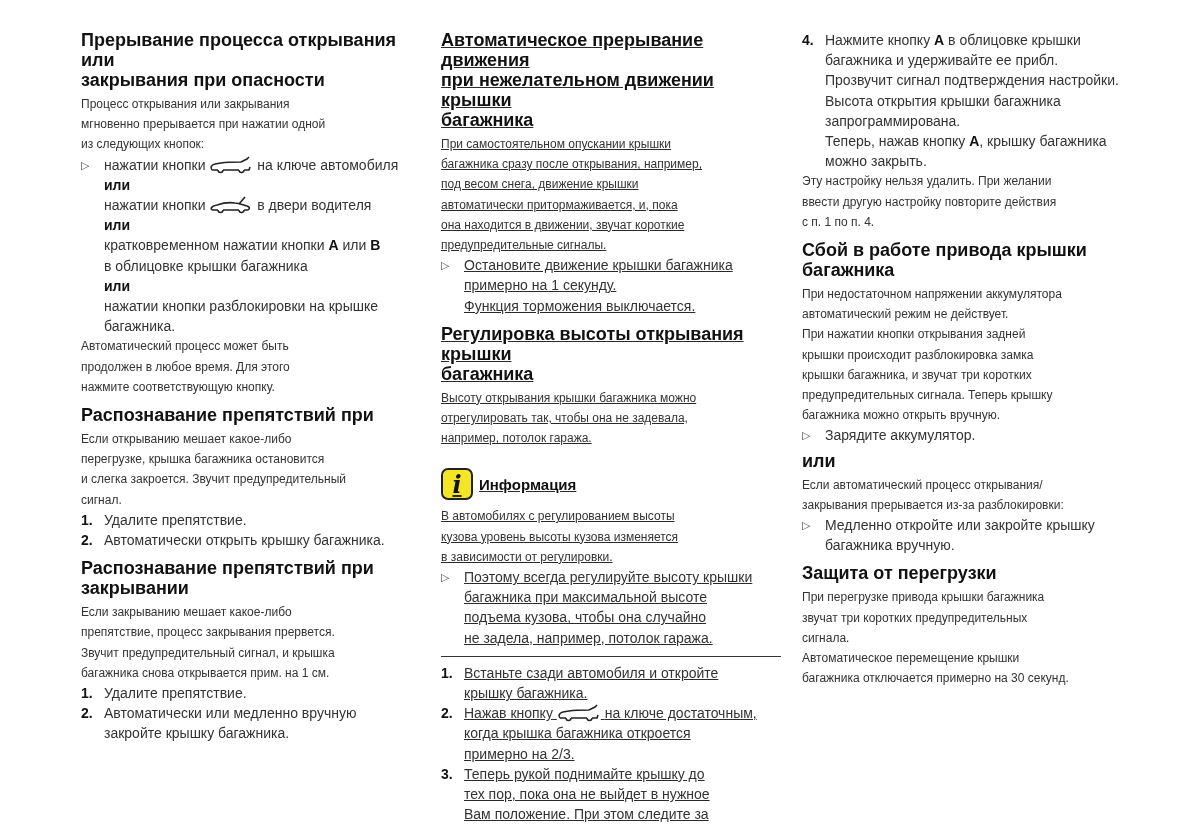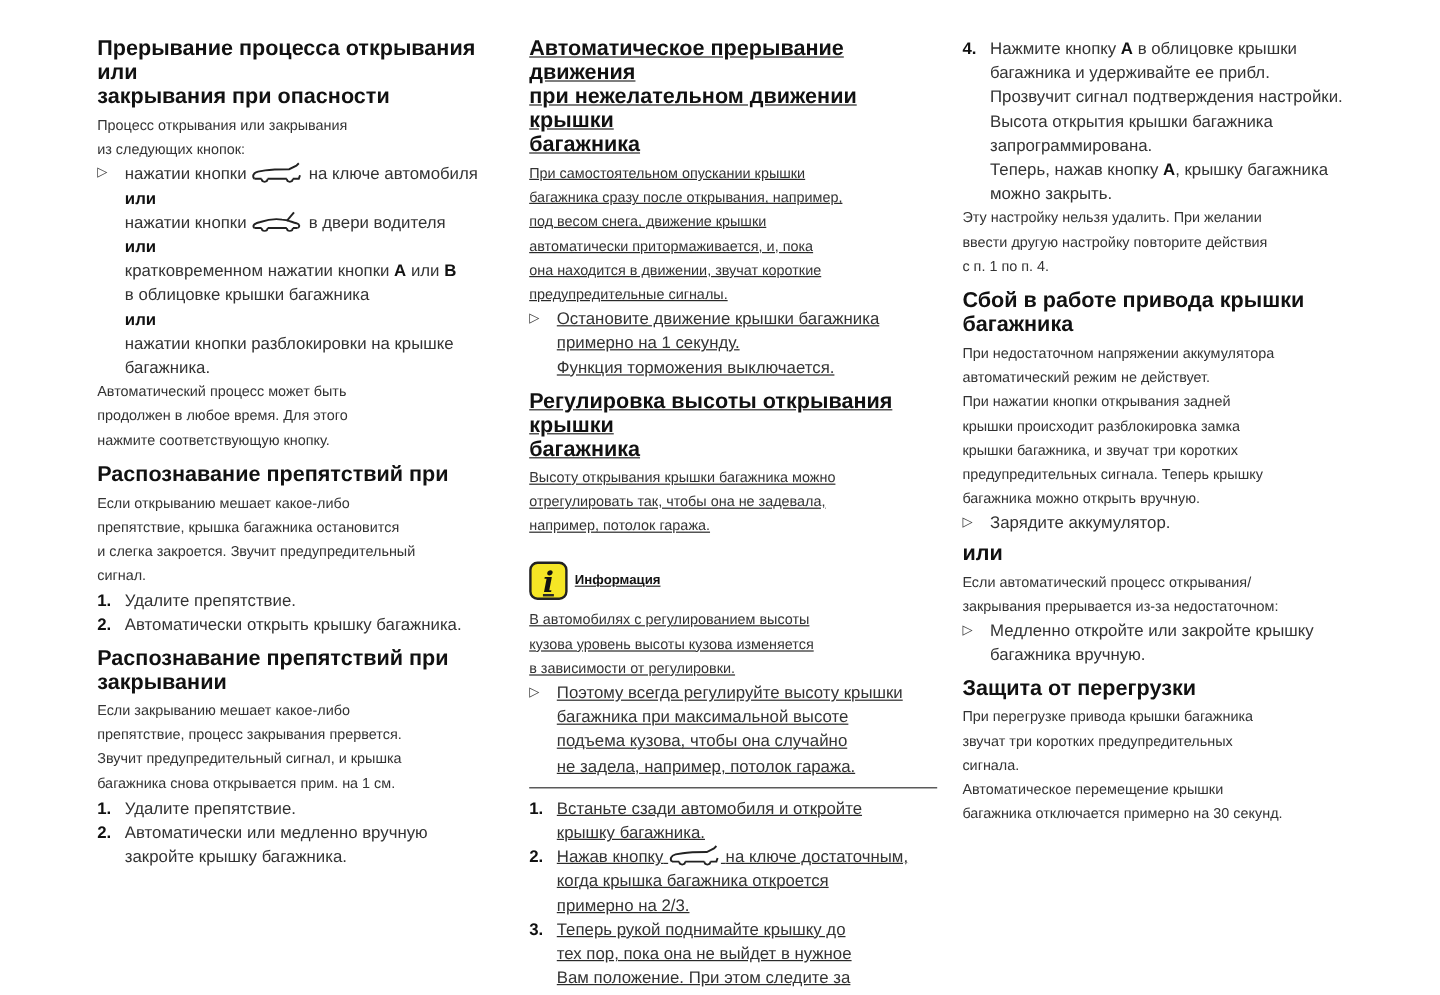--- a/index.html
+++ b/index.html
@@ -18,34 +18,35 @@
   .bullet .tri { position: absolute; left: 0; top: 0; font-size: 11px; color: #444; }
   .or { font-weight: bold; color: #111; }
   .num { position: relative; padding-left: 23px; font-size: 14px; line-height: 20.2px; color: #333; }
   .num .n { position: absolute; left: 0; top: 0; font-weight: bold; color: #111; }
   .b { font-weight: bold; color: #111; }
   .car { display: inline-block; width: 44px; height: 18px; vertical-align: -4px; }
   .gap { height: 8px; }
   .gap-s { height: 5px; }
   .info-head { display: flex; align-items: center; margin: 2px 0 6px 0; }
   .info-icon { width: 32px; height: 32px; box-sizing: border-box; border: 2px solid #222; border-radius: 7px; background: #f5e625; display: flex; align-items: center; justify-content: center; font-family: "DejaVu Serif", serif; font-style: italic; font-weight: bold; font-size: 24px; color: #111; margin-right: 6px; }
-  .info-title { font-weight: bold; font-size: 11px; color: #111; }
+  .info-title { font-weight: bold; font-size: 15px; color: #111; }
   .rule { border-top: 1px solid #333; margin: 8px 0 6px 0; }
 </style>
 </head>
 <body>
 
 <div class="col col1">
   <div>
     <div class="h">
       <div>Прерывание процесса открывания или</div>
       <div>закрывания при опасности</div>
     </div>
     <div class="p">
       <div>Процесс открывания или закрывания</div>
+      <div>мгновенно прерывается при нажатии одной</div>
       <div>из следующих кнопок:</div>
     </div>
     <div class="bullet">
       <span class="tri">▷</span>
       <div>
         <span>нажатии кнопки</span>
         <svg class="car" viewBox="0 0 44 18">
             <path d="M3 14 C1 12 2 9 6 8 L12 7 C18 6 26 6 32 6 L38 3 L40 1" fill="none" stroke="#222" stroke-width="1.6"></path>
             <path d="M3 14 L9 14 M14 14 L30 14 M35 14 L40 14 L41 11" fill="none" stroke="#222" stroke-width="1.6"></path>
             <path d="M9 14 A2.5 2.5 0 0 0 14 14 M30 14 A2.5 2.5 0 0 0 35 14" fill="none" stroke="#222" stroke-width="1.4"></path>
@@ -81,21 +82,21 @@
       <div>нажмите соответствующую кнопку.</div>
     </div>
   </div>
   <div class="gap"></div>
   <div>
     <div class="h">
       <div>Распознавание препятствий при</div>
     </div>
     <div class="p">
       <div>Если открыванию мешает какое-либо</div>
-      <div>препятствие, крышка багажника остановится</div>
+      <div>перегрузке, крышка багажника остановится</div>
       <div>и слегка закроется. Звучит предупредительный</div>
       <div>сигнал.</div>
     </div>
     <div class="num"><span class="n">1.</span><span>Удалите препятствие.</span></div>
     <div class="num"><span class="n">2.</span><span>Автоматически открыть крышку багажника.</span></div>
   </div>
   <div class="gap"></div>
   <div>
     <div class="h">
       <div>Распознавание препятствий при</div>
@@ -228,21 +229,21 @@
       <div>багажника можно открыть вручную.</div>
     </div>
     <div class="bullet">
       <span class="tri">▷</span>
       <div>Зарядите аккумулятор.</div>
     </div>
     <div class="gap-s"></div>
     <div class="h">или</div>
     <div class="p">
       <div>Если автоматический процесс открывания/</div>
-      <div>закрывания прерывается из-за недостаточном:</div>
+      <div>закрывания прерывается из-за разблокировки:</div>
     </div>
     <div class="bullet">
       <span class="tri">▷</span>
       <div>Медленно откройте или закройте крышку</div>
       <div>багажника вручную.</div>
     </div>
   </div>
   <div class="gap"></div>
   <div>
     <div class="h">Защита от перегрузки</div>

